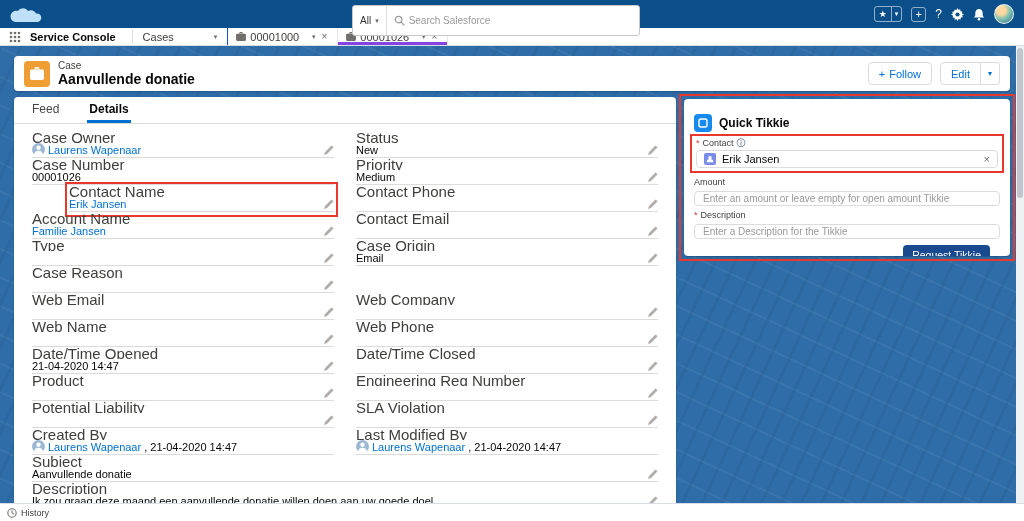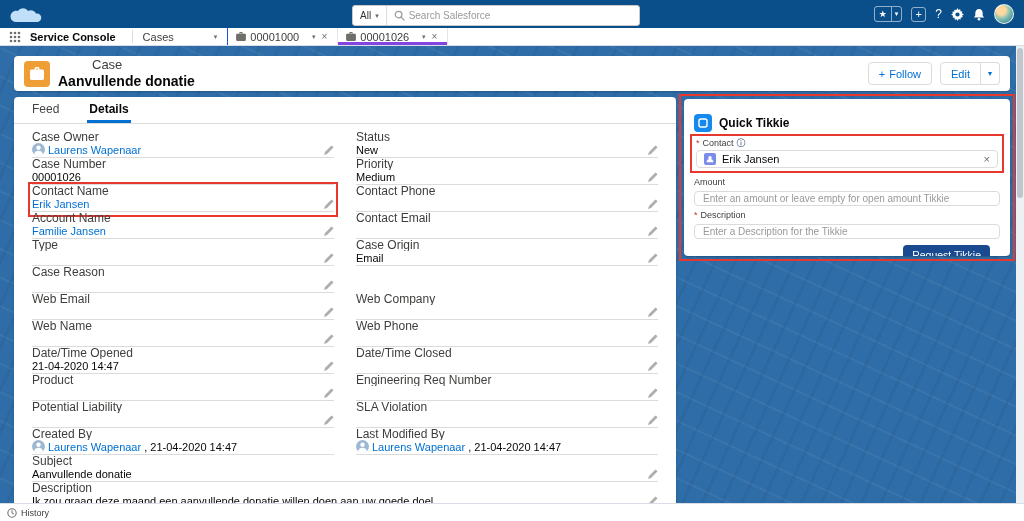--- a/index.html
+++ b/index.html
@@ -4,21 +4,21 @@
 <style>
   *{box-sizing:border-box;margin:0;padding:0;}
   html,body{width:1024px;height:521px;}
   body{font-family:"Liberation Sans","DejaVu Sans",sans-serif;position:relative;overflow:hidden;background:#fff;}
   a{text-decoration:none;color:var(--link,#0070d2);}
   svg{display:block;flex:0 0 auto;}
 
   
   .gh{position:absolute;top:0;left:0;right:0;height:28px;background:var(--header-bg,#0a4e8a);display:flex;align-items:center;z-index:5;}
   .gh-logo{margin-left:10px;}
-  .gh-search{position:absolute;left:352px;top:5px;width:288px;height:21px;background:#fff;border:1px solid #c9c9c9;border-radius:3px;display:flex;align-items:center;font-size:10px;}
+  .gh-search{position:absolute;left:352px;top:5px;width:288px;height:31px;background:#fff;border:1px solid #c9c9c9;border-radius:3px;display:flex;align-items:center;font-size:10px;}
   .gh-scope{display:flex;align-items:center;gap:4px;padding:0 7px;height:100%;border-right:1px solid #ddd;color:#333;cursor:pointer;}
   .gh-scope .caret{font-size:7px;color:#666;}
   .gh-search input{border:0;outline:0;flex:1;font-size:10px;color:#333;background:transparent;min-width:0;}
   .gh-search input::placeholder{color:#999;}
   .mag{margin:0 4px 0 7px;}
   .gh-right{position:absolute;right:10px;top:0;height:28px;display:flex;align-items:center;gap:9px;color:#fff;}
   .fav-group{display:flex;align-items:center;height:16px;border:1px solid rgba(255,255,255,.55);border-radius:3px;font-size:9px;cursor:pointer;}
   .fav-star{padding:0 4px;border-right:1px solid rgba(255,255,255,.55);line-height:14px;}
   .fav-caret{padding:0 3px;font-size:7px;}
   .gh-plus{width:15px;height:15px;border:1px solid rgba(255,255,255,.55);border-radius:3px;font-size:11px;line-height:12px;text-align:center;cursor:pointer;}
@@ -41,42 +41,42 @@
   
   .main{position:absolute;top:46px;left:0;right:0;bottom:13px;background-color:var(--content-bg,#2e6da8);
     background-image:
       repeating-linear-gradient(115deg,rgba(0,0,20,.05) 0 3px,transparent 3px 18px),
       repeating-linear-gradient(25deg,rgba(255,255,255,.05) 0 2px,transparent 2px 26px);}
 
   
   .rec-card{position:absolute;left:14px;top:56px;width:996px;height:35px;background:#fff;border-radius:4px;display:flex;align-items:center;padding:0 10px;box-shadow:0 1px 2px rgba(0,0,0,.2);z-index:2;}
   .rec-icon{width:26px;height:26px;border-radius:4px;background:var(--case-icon,#ef9e35);display:flex;align-items:center;justify-content:center;}
   .rec-meta{margin-left:8px;line-height:1.15;}
-  .rec-entity{font-size:13px;color:#3e3e3c;margin-left:34px;}
+  .rec-entity{font-size:10px;color:#3e3e3c;}
   .rec-title{font-size:14px;font-weight:700;color:#080707;}
   .rec-actions{margin-left:auto;display:flex;align-items:center;}
   .btn{height:23px;border:1px solid #dddbda;background:#fff;border-radius:4px;font-size:11px;color:var(--link,#0070d2);display:flex;align-items:center;gap:4px;padding:0 10px;cursor:pointer;font-family:inherit;}
   .btn-follow{margin-right:8px;}
   .btn-edit{border-radius:4px 0 0 4px;}
   .btn-caret{border-radius:0 4px 4px 0;border-left:0;padding:0 7px;font-size:8px;}
 
   
   .detail-card{position:absolute;left:14px;top:97px;width:662px;bottom:0;background:#fff;border-radius:4px 4px 0 0;overflow:hidden;box-shadow:0 1px 2px rgba(0,0,0,.2);z-index:1;}
   .dc-tabs{height:27px;border-bottom:1px solid #dddbda;display:flex;align-items:flex-end;padding:0 16px;gap:26px;}
   .dc-tab{font-size:12px;color:#444;padding:0 2px 7px;cursor:pointer;}
   .dc-tab.active{font-weight:700;color:#080707;box-shadow:inset 0 -3px 0 var(--accent,#0070d2);}
   .dc-form{display:grid;grid-template-columns:1fr 1fr;column-gap:22px;grid-auto-rows:27px;padding:8px 18px 0;}
   .field{overflow:visible;}
   .field.fw{grid-column:1/-1;}
-  .f-label{font-size:12px;color:#3e3e3c;line-height:11px;height:11px;white-space:nowrap;overflow:hidden;}
+  .f-label{font-size:15px;color:#3e3e3c;line-height:11px;height:11px;white-space:nowrap;overflow:hidden;}
   .f-val{display:flex;align-items:center;min-height:15px;border-bottom:1px solid #dddbda;font-size:11px;color:#080707;padding-bottom:1px;gap:3px;}
   .grow{flex:1;min-width:0;white-space:nowrap;overflow:hidden;}
   .suffix{white-space:nowrap;}
   .pencil{margin-left:auto;cursor:pointer;}
-  .hl-field{outline:2px solid var(--annotation-red,#e8382e);outline-offset:2px;}
+  .hl-field{outline:2px solid var(--annotation-red,#e8382e);outline-offset:2px;margin-left:37px;}
 
   
   .qt-annot{position:absolute;left:679px;top:94px;width:336px;height:167px;border:2px solid var(--annotation-red,#e8382e);padding:3px;z-index:2;}
   .qt-card{background:#fff;border-radius:4px;height:157px;overflow:hidden;box-shadow:0 1px 2px rgba(0,0,0,.25);}
   .qt-head{display:flex;align-items:center;gap:7px;padding:15px 10px 2px;}
   .qt-icon{width:18px;height:18px;border-radius:4px;background:var(--tikkie-icon,#1589ee);display:flex;align-items:center;justify-content:center;}
   .qt-title{font-size:12px;font-weight:700;color:#080707;}
   .qt-body{padding:0 10px;}
   .qt-label{font-size:9px;color:#3e3e3c;display:flex;align-items:center;gap:3px;line-height:11px;}
   .req{color:#c23934;}

